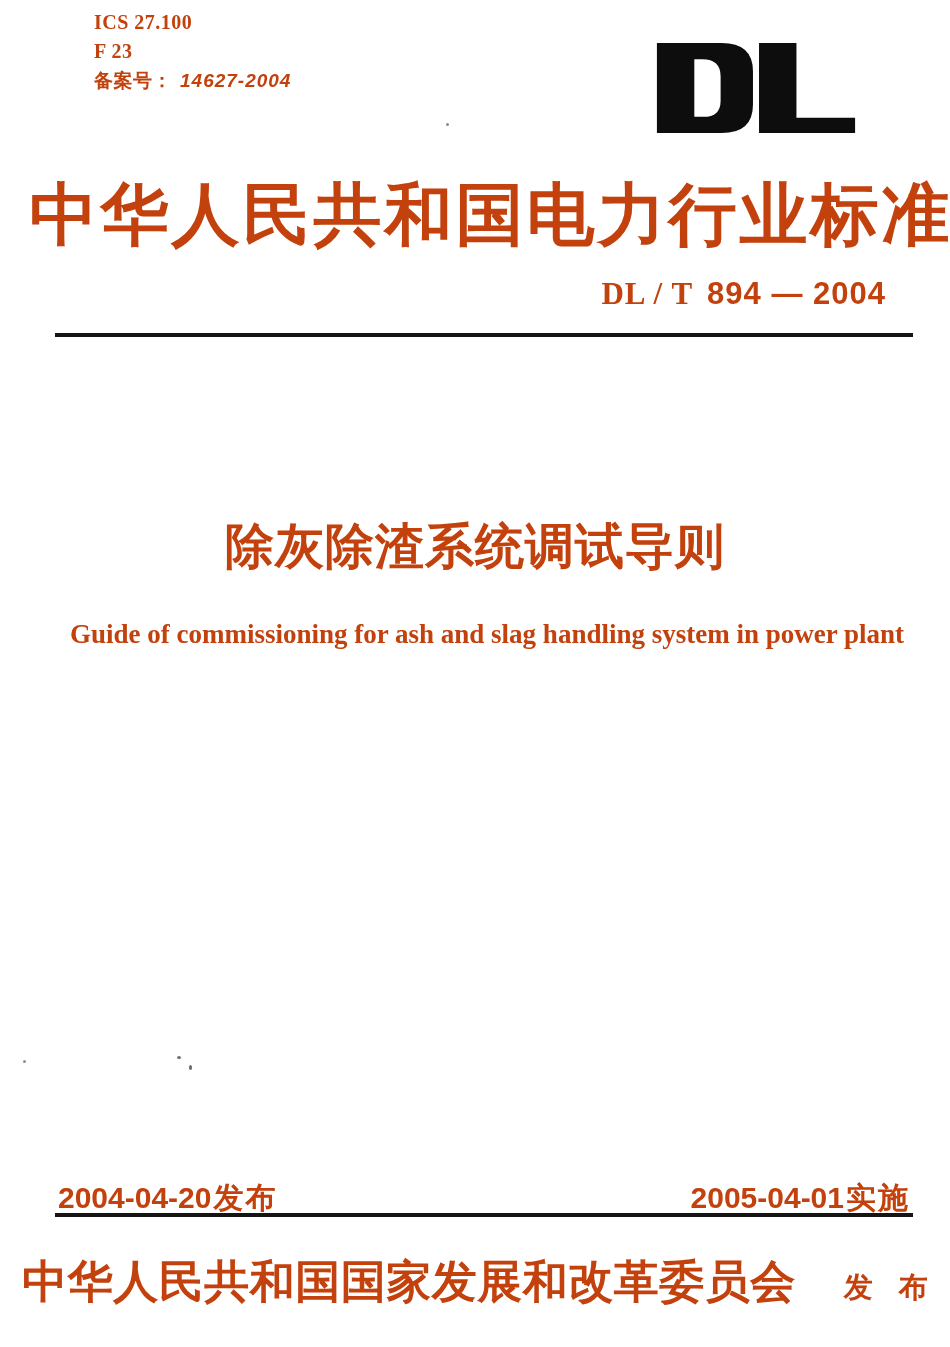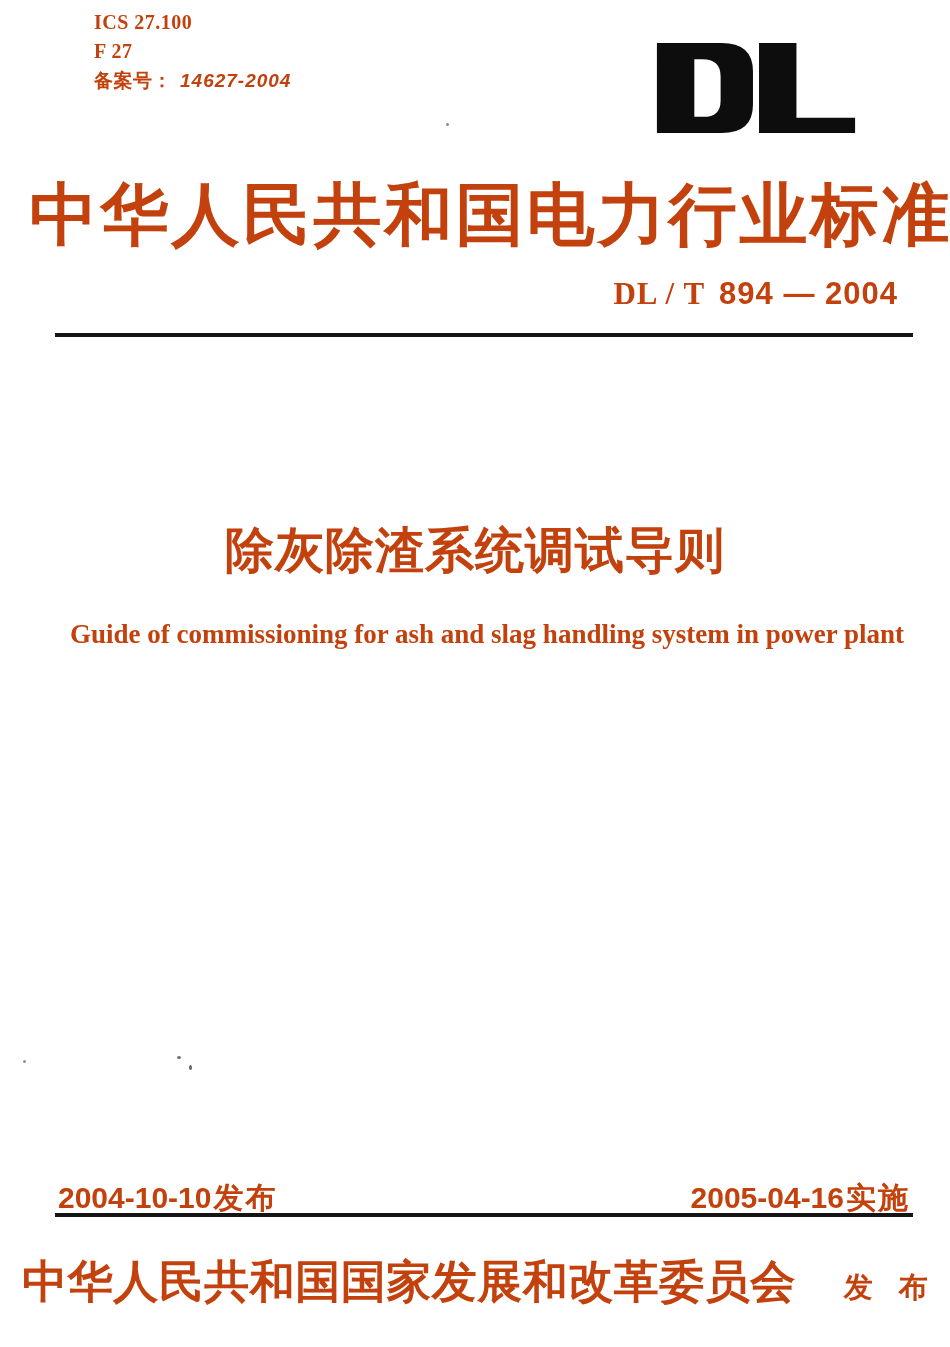--- a/index.html
+++ b/index.html
@@ -60,21 +60,21 @@
     font-size: 68px;
     line-height: 72px;
     letter-spacing: 3px;
     white-space: nowrap;
   }
 
   
   .std-number {
     position: absolute;
     top: 276px;
-    right: 52px;
+    right: 64px;
     font-size: 31px;
     font-weight: bold;
     white-space: nowrap;
   }
   .std-prefix { font-family: "Liberation Serif", serif; letter-spacing: 1px; }
   .std-digits { font-family: "Liberation Sans", sans-serif; font-weight: 600; margin-left: 14px; letter-spacing: 1px; }
 
   
   .rule {
     position: absolute;
@@ -87,21 +87,21 @@
   .rule-bottom { top: 1213px; }
 
   
   .doc-title-cn {
     position: absolute;
     top: 520px;
     left: 0;
     width: 100%;
     margin: 0;
     text-align: center;
-    font-family: Liberation Sans, sans-serif;
+    font-family: Liberation Mono, monospace;
     font-weight: bold;
     font-size: 49px;
     line-height: 60px;
     letter-spacing: 1px;
     white-space: nowrap;
   }
   .doc-title-en {
     position: absolute;
     top: 619px;
     left: 12px;
@@ -159,21 +159,21 @@
     margin-top: 13px;
   }
 </style>
 </head>
 <body>
 
 <div class="page">
 
   <header class="meta">
     <div class="meta-line">ICS 27.100</div>
-    <div class="meta-line">F 27</div>
+    <div class="meta-line">F 23</div>
     <div class="meta-line record">
       <span>备案号：</span><span class="record-num">14627-2004</span>
     </div>
   </header>
 
   <div class="dl-logo" role="img" aria-label="DL">
     <svg viewBox="0 0 196 90" xmlns="http://www.w3.org/2000/svg">
       <path fill-rule="evenodd" fill="#0d0d0d" d="M0,0 H64 Q95,0 95,28 V61 Q95,89 64,89 H0 Z
                M37,16 H45 Q63,16 63,33 V57 Q63,73 46,73 H37 Z"></path>
       <path fill="#0d0d0d" d="M101,0 h37 v74 h58 v15 h-95 z"></path>
@@ -191,24 +191,24 @@
   <h2 class="doc-title-cn">除灰除渣系统调试导则</h2>
   <div class="doc-title-en">Guide of commissioning for ash and slag handling system in power plant</div>
 
   <span class="speck s1"></span>
   <span class="speck s2"></span>
   <span class="speck s3"></span>
   <span class="speck s4"></span>
 
   <div class="date-row">
     <div class="date-item">
-      <span>2004-10-10</span><span class="date-label">发布</span>
+      <span>2004-04-20</span><span class="date-label">发布</span>
     </div>
     <div class="date-item">
-      <span>2005-04-16</span><span class="date-label">实施</span>
+      <span>2005-04-01</span><span class="date-label">实施</span>
     </div>
   </div>
 
   <div class="rule rule-bottom"></div>
 
   <div class="issuer-row">
     <span class="issuer">中华人民共和国国家发展和改革委员会</span><span class="publish">发 布</span>
   </div>
 
 </div>

